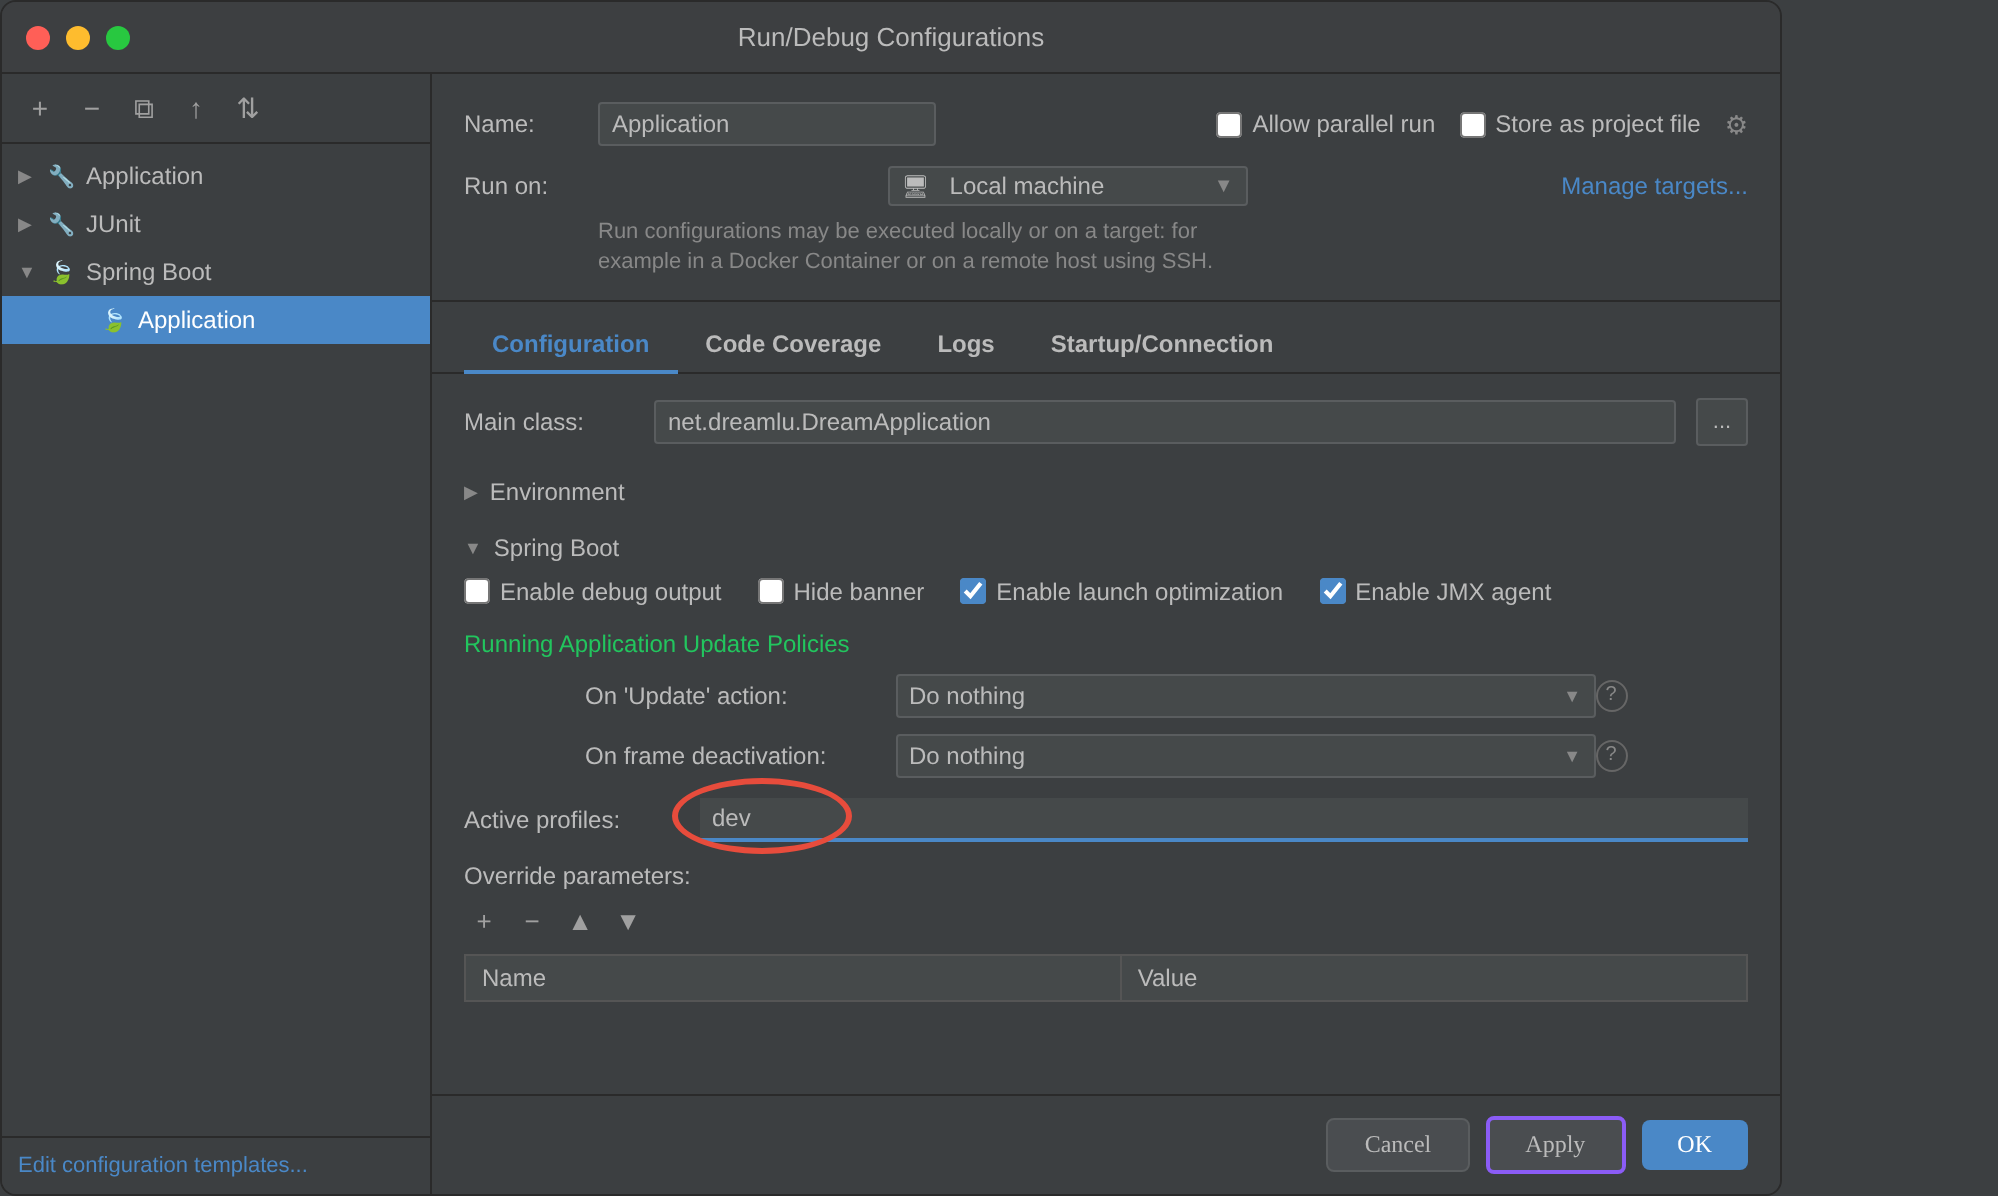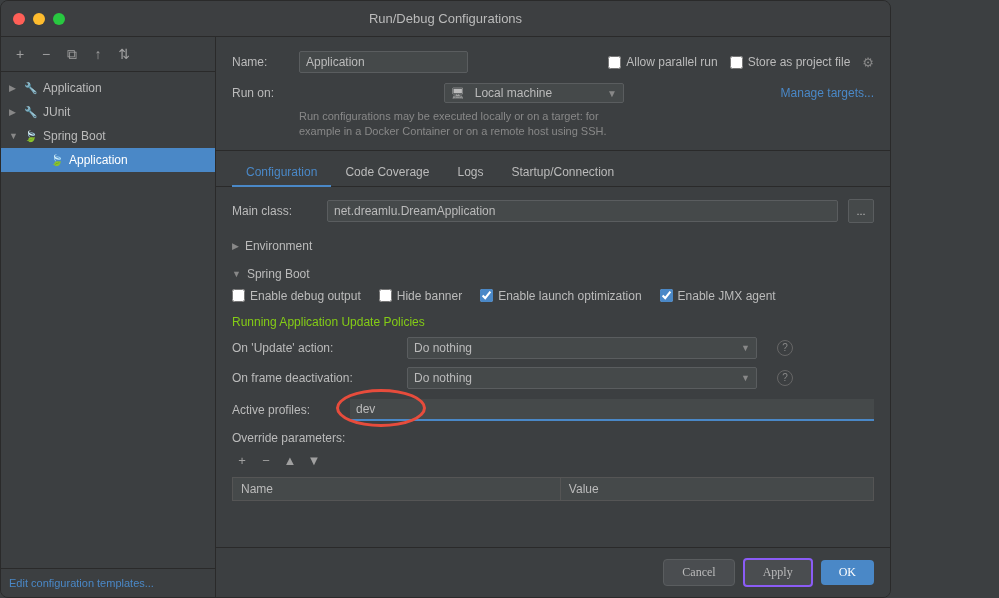--- a/index.html
+++ b/index.html
@@ -239,20 +239,21 @@
       padding-top: 8px;
       gap: 0;
     }
     .tab {
       padding: 6px 14px;
       cursor: pointer;
       color: #bbbbbb;
       font-size: 12px;
       border-bottom: 2px solid transparent;
       margin-bottom: -1px;
+      font-weight: bold;
     }
     .tab.active {
       color: #4a88c7;
       border-bottom: 2px solid #4a88c7;
     }
 
     
     .tab-content {
       flex: 1;
       overflow-y: auto;
@@ -329,30 +330,31 @@
       gap: 18px;
       margin-bottom: 12px;
     }
 
     
     .policies-section {
       background: #3c3f41;
       margin-bottom: 10px;
     }
     .policies-title {
-      color: #84cc16;
+      color: #22c55e;
       font-size: 12px;
       margin-bottom: 8px;
       font-weight: 500;
     }
     .policy-row {
       display: flex;
       align-items: center;
-      gap: 20px;
+      gap: 0;
       margin-bottom: 8px;
+      justify-content: center;
     }
     .policy-label {
       color: #bbbbbb;
       font-size: 12px;
       min-width: 155px;
     }
     .policy-select {
       flex: 1;
       max-width: 350px;
       background: #45494a;

